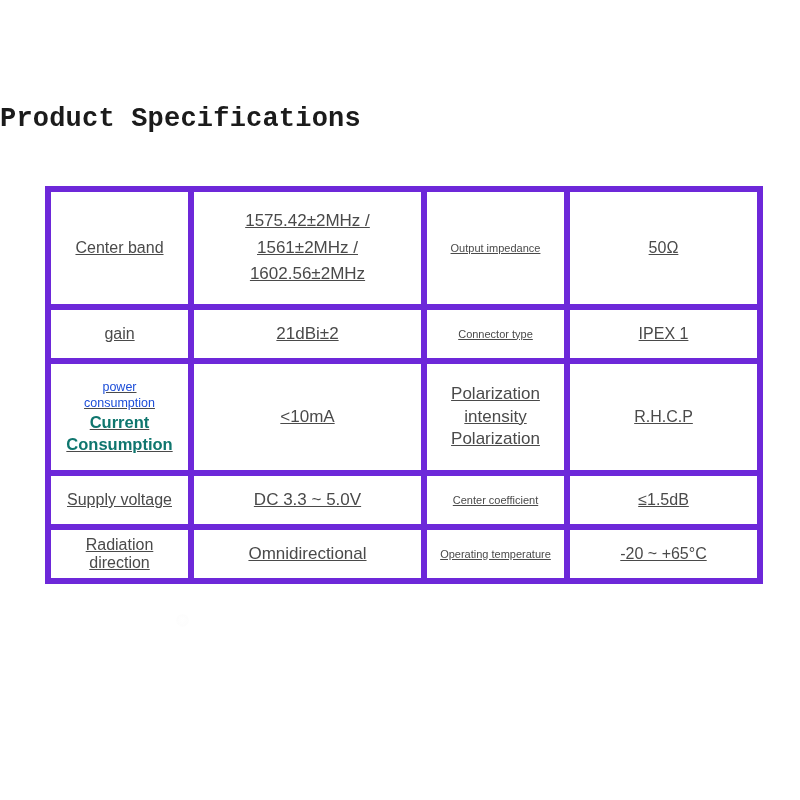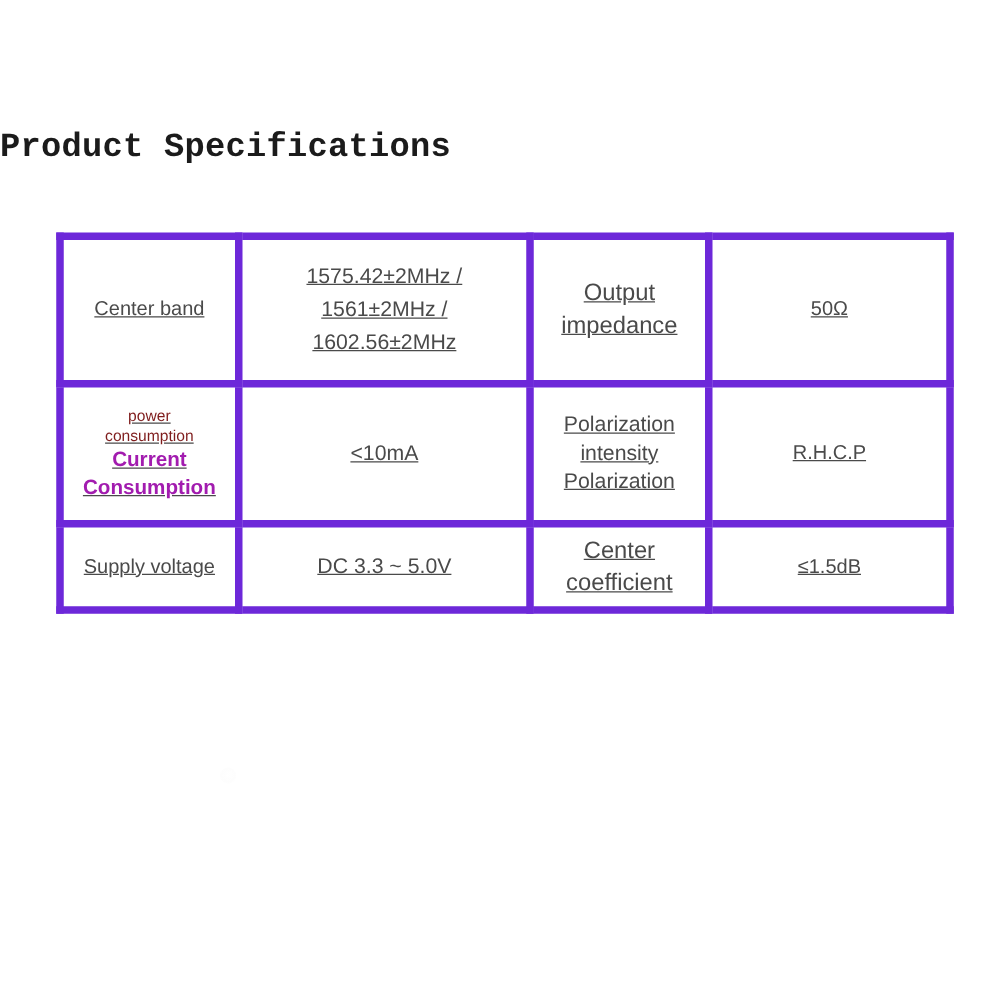--- a/index.html
+++ b/index.html
@@ -56,45 +56,45 @@
   .label-a {
     font-size: 16px;
     color: #3f3f3f;
   }
   .value-a {
     font-size: 17px;
     color: #4f4f4f;
     line-height: 1.55;
   }
   .label-b {
-    font-size: 19px;
+    font-size: 11px;
     color: #3f3f3f;
     line-height: 1.35;
   }
   .value-b {
     font-size: 16px;
     color: #4f4f4f;
     margin-left: 45px;
   }
   .label-b.small {
     font-size: 17px;
     margin-top: 40px;
   }
   .stack-label {
     line-height: 1.3;
   }
   .stack-label .sm {
     display: block;
     font-size: 12.5px;
-    color: #7f1d1d;
+    color: #1d4ed8;
   }
   .stack-label .lg {
     display: block;
     font-size: 16.5px;
-    color: #a21caf;
+    color: #0f766e;
     font-weight: 600;
     margin-top: 1px;
   }
   .muted {
     color: #b3b3b3;
   }
   .r-center { height: 118px; }
   .r-normal { height: 54px; }
   .r-power  { height: 112px; }
   .r-axial  { height: 64px; }
@@ -129,20 +129,26 @@
     <tbody>
       <tr class="r-center">
         <td class="label-a">Center band</td>
         <td class="value-a" style="white-space: pre-line;">1575.42±2MHz /
 1561±2MHz /
 1602.56±2MHz</td>
         <td class="label-b">Output impedance</td>
         <td class="value-b">50Ω</td>
       </tr>
 
+      <tr class="r-normal">
+        <td class="label-a">gain</td>
+        <td class="value-a">21dBi±2</td>
+        <td class="label-b">Connector type</td>
+        <td class="value-b">IPEX 1</td>
+      </tr>
 
 
       <tr class="r-power">
         <td class="stack-label">
           <span class="sm" style="white-space: pre-line;">power
 consumption</span>
           <span class="lg" style="white-space: pre-line;">Current
 Consumption</span>
         </td>
         <td class="value-a">&lt;10mA</td>
@@ -152,17 +158,23 @@
       </tr>
 
       <tr class="r-normal">
         <td class="label-a">Supply voltage</td>
         <td class="value-a">DC 3.3 ~ 5.0V</td>
         <td class="label-b">Center coefficient</td>
         <td class="value-b">≤1.5dB</td>
       </tr>
 
 
+      <tr class="r-last">
+        <td class="label-a">Radiation direction</td>
+        <td class="value-a muted">Omnidirectional</td>
+        <td class="label-b">Operating temperature</td>
+        <td class="value-b">-20 ~ +65°C</td>
+      </tr>
     </tbody>
   </table>
 
   <div class="dot-glow"></div>
 </div>
 
 </body></html>

